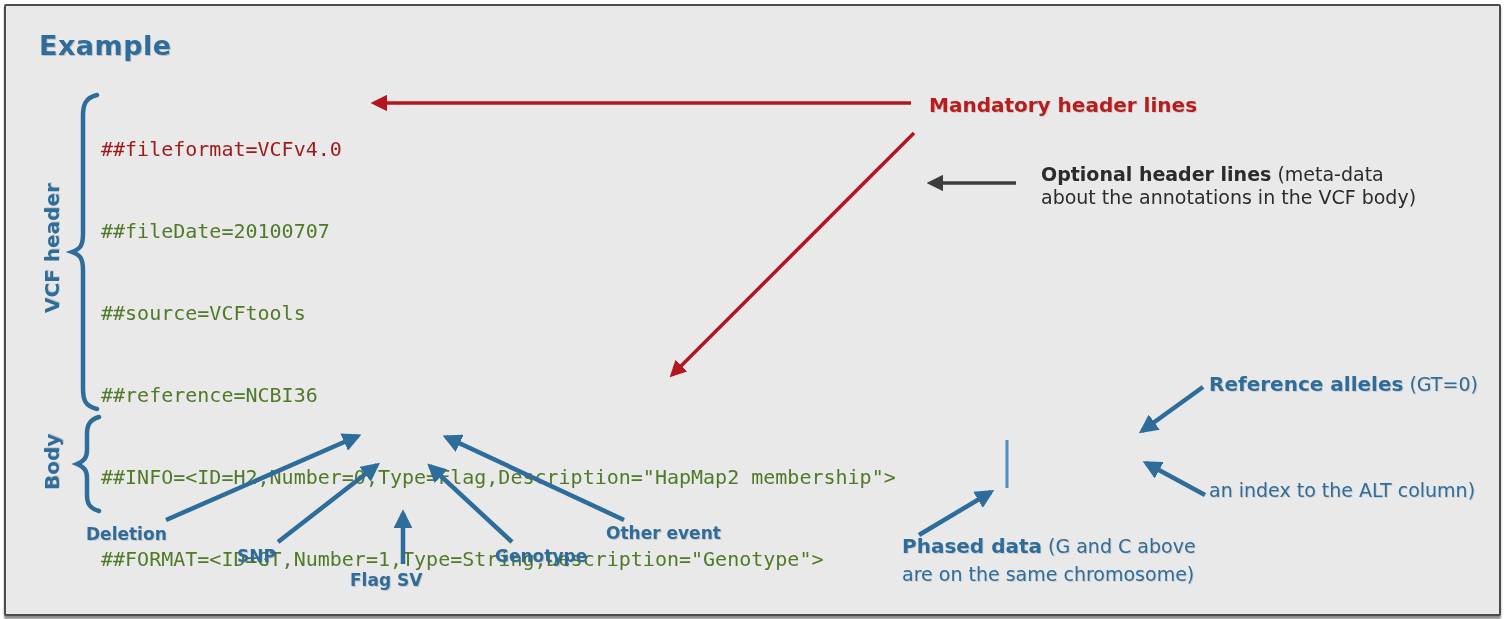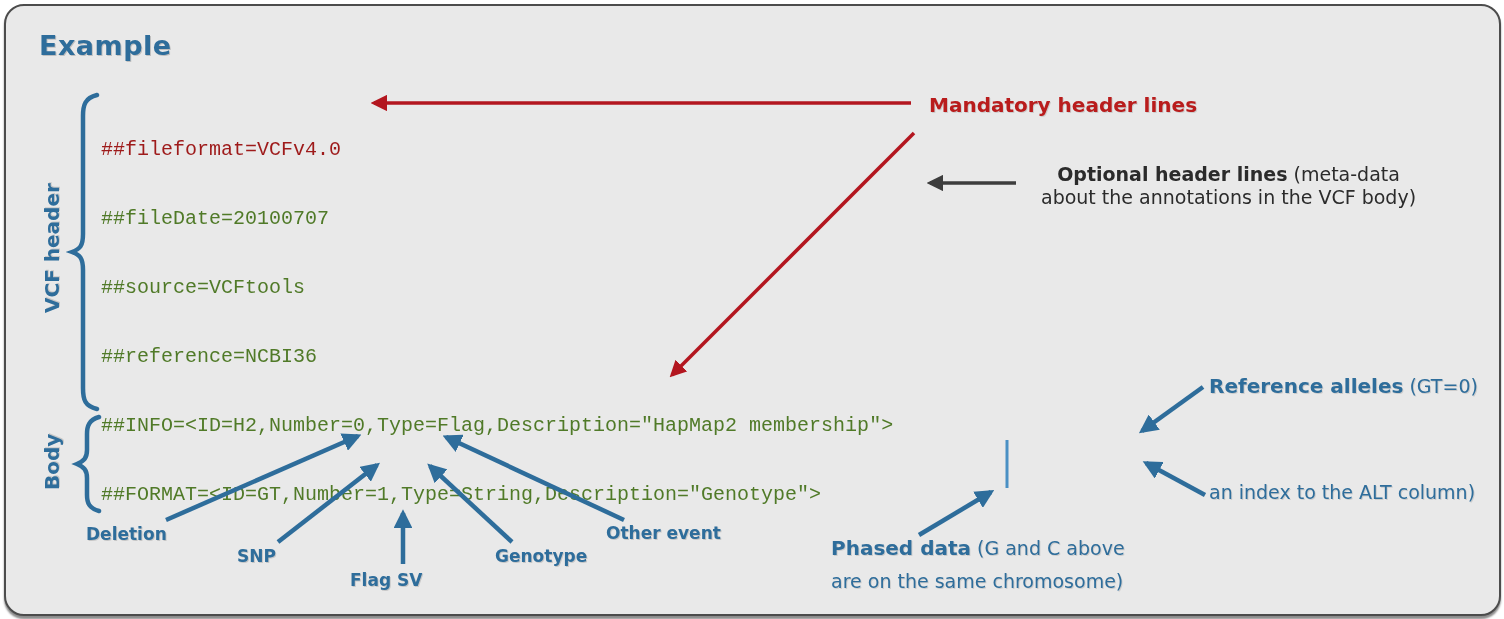--- a/index.html
+++ b/index.html
@@ -1,46 +1,46 @@
 <!DOCTYPE html>
 <html><head>
 <meta charset="utf-8">
 <style>
   html,body{margin:0;padding:0;background:#ffffff;}
   #figure{
     position:relative; width:1493px; height:608px; margin:4px;
-    background:#e9e9e9; border:2px solid #4c4c4c; border-radius:20px;
+    background:#e9e9e9; border:2px solid #4c4c4c; border-radius:2px;
     box-shadow:0 3px 2px rgba(0,0,0,.45);
     font-family:"DejaVu Sans", sans-serif; overflow:hidden;
   }
   .abs{position:absolute;}
   #title{
     left:33px; top:24px; font-size:27px; font-weight:bold; color:#2e6d9b;
     text-shadow:1px 1px 0 rgba(0,0,0,.18); letter-spacing:.5px;
   }
   
   #code{
     left:85px; top:86px;
     font-family:"DejaVu Sans Mono", monospace; font-size:20px; line-height:23px;
     white-space:pre;
   }
-  #code div{height:23px; white-space:pre;font-family:Liberation Mono, monospace;}
-  .ln-opt{color:#507a28; padding-left:10px;}
+  #code div{height:23px; white-space:pre;}
+  .ln-opt{color:#507a28; padding-left:10px;margin-top:13px;}
   .ln-mand{color:#9e1a1a; padding-left:10px;}
   
   .vlabel{
     font-size:20px; font-weight:bold; color:#2e6d9b; white-space:nowrap;
     transform:rotate(-90deg); transform-origin:left top;
     text-shadow:1px 1px 0 rgba(0,0,0,.15);
   }
   
   .red-label{font-size:20px; font-weight:bold; color:#b91c1c; text-shadow:1px 1px 0 rgba(0,0,0,.12); white-space:nowrap;}
-  .dark-note{font-size:19px; color:#2b2b2b; line-height:23px; white-space:nowrap;text-align:center;}
+  .dark-note{font-size:19px; color:#2b2b2b; line-height:23px; white-space:nowrap;}
   .dark-note b{font-weight:bold; color:#2b2b2b;}
-  .blue-note{font-size:19px; color:#2e6d9b; line-height:33px; white-space:nowrap; text-shadow:1px 1px 0 rgba(0,0,0,.12);}
+  .blue-note{font-size:19px; color:#2e6d9b; line-height:28px; white-space:nowrap; text-shadow:1px 1px 0 rgba(0,0,0,.12);}
   .blue-note b{font-size:20px; font-weight:bold;}
   .blue-tag{font-size:17px; font-weight:bold; color:#2e6d9b; white-space:nowrap; text-shadow:1px 1px 0 rgba(0,0,0,.15);}
   #svg-overlay{position:absolute; left:0; top:0; pointer-events:none;}
 </style>
 </head>
 <body>
 
 <div id="figure">
 
   <div id="title" class="abs">Example</div>
@@ -76,21 +76,21 @@
   </div>
 
   <div class="blue-note abs" style="left:1203px; top:364px;">
     <div><b>Reference alleles</b><span> (GT=0)</span></div>
   </div>
 
   <div class="blue-note abs" style="left:1203px; top:470px;">
     <div>an index to the ALT column)</div>
   </div>
 
-  <div class="blue-note abs" style="left:825px; top:526px;">
+  <div class="blue-note abs" style="left:896px; top:526px;">
     <div><b>Phased data</b><span> (G and C above</span></div>
     <div>are on the same chromosome)</div>
   </div>
 
   <div class="blue-tag abs" style="left:80px;  top:518px;">Deletion</div>
   <div class="blue-tag abs" style="left:231px; top:540px;">SNP</div>
   <div class="blue-tag abs" style="left:344px; top:564px;">Flag SV</div>
   <div class="blue-tag abs" style="left:489px; top:540px;">Genotype</div>
   <div class="blue-tag abs" style="left:600px; top:517px;">Other event</div>
 

